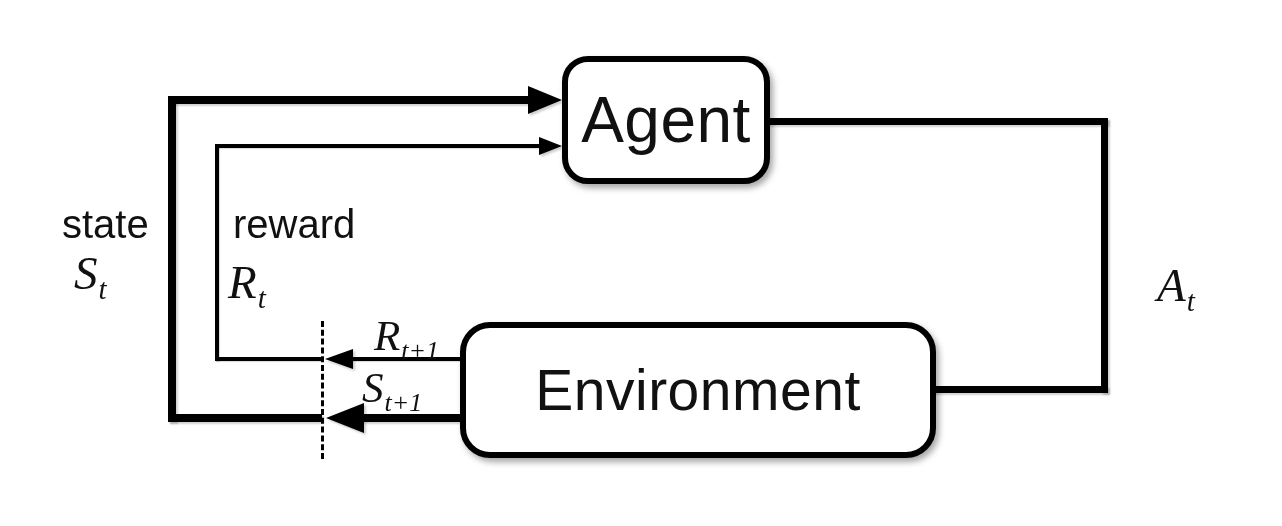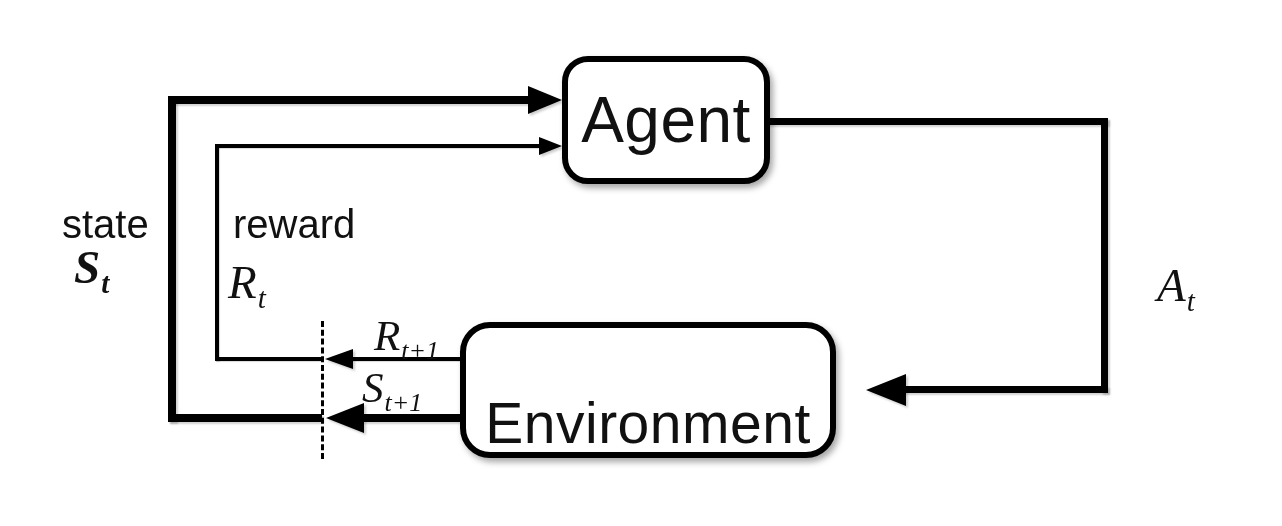--- a/index.html
+++ b/index.html
@@ -29,23 +29,22 @@
     display: flex;
     align-items: center;
     justify-content: center;
     box-shadow: 3px 4px 6px rgba(0,0,0,0.35);
   }
   .node-agent {
     left: 562px; top: 56px; width: 208px; height: 128px;
     border-radius: 26px;
   }
   .node-env {
-    left: 460px; top: 322px; width: 376px; height: 136px;
+    left: 460px; top: 322px; width: 476px; height: 136px;
     border-radius: 30px;
-    align-items: flex-end;
   }
   .node-label { font-size: 64px; line-height: 1; color: var(--text); letter-spacing: 0.5px; }
   .node-env .node-label { font-size: 57px; }
 
   
   .seg {
     position: absolute;
     background: var(--line);
     box-shadow: 2px 2px 2px rgba(0,0,0,0.18);
   }
@@ -133,21 +132,21 @@
     line-height: 1;
     color: var(--text);
     white-space: nowrap;
   }
   .math .msub {
     font-size: 29px;
     position: relative;
     top: 10px;
     left: 1px;
   }
-  .math-St  { left: 74px;   top: 244px; font-weight: bold; }
+  .math-St  { left: 74px;   top: 250px; }
   .math-Rt  { left: 228px;  top: 259px; }
   .math-At  { left: 1114px; top: 262px; margin-left: 43px; }
   .math-Rt1 { left: 374px;  top: 314px; font-size: 43px; }
   .math-St1 { left: 362px;  top: 366px; font-size: 43px; }
   .math-Rt1 .msub, .math-St1 .msub { font-size: 26px; top: 9px; }
 </style>
 </head>
 <body>
 
 <div class="canvas">

